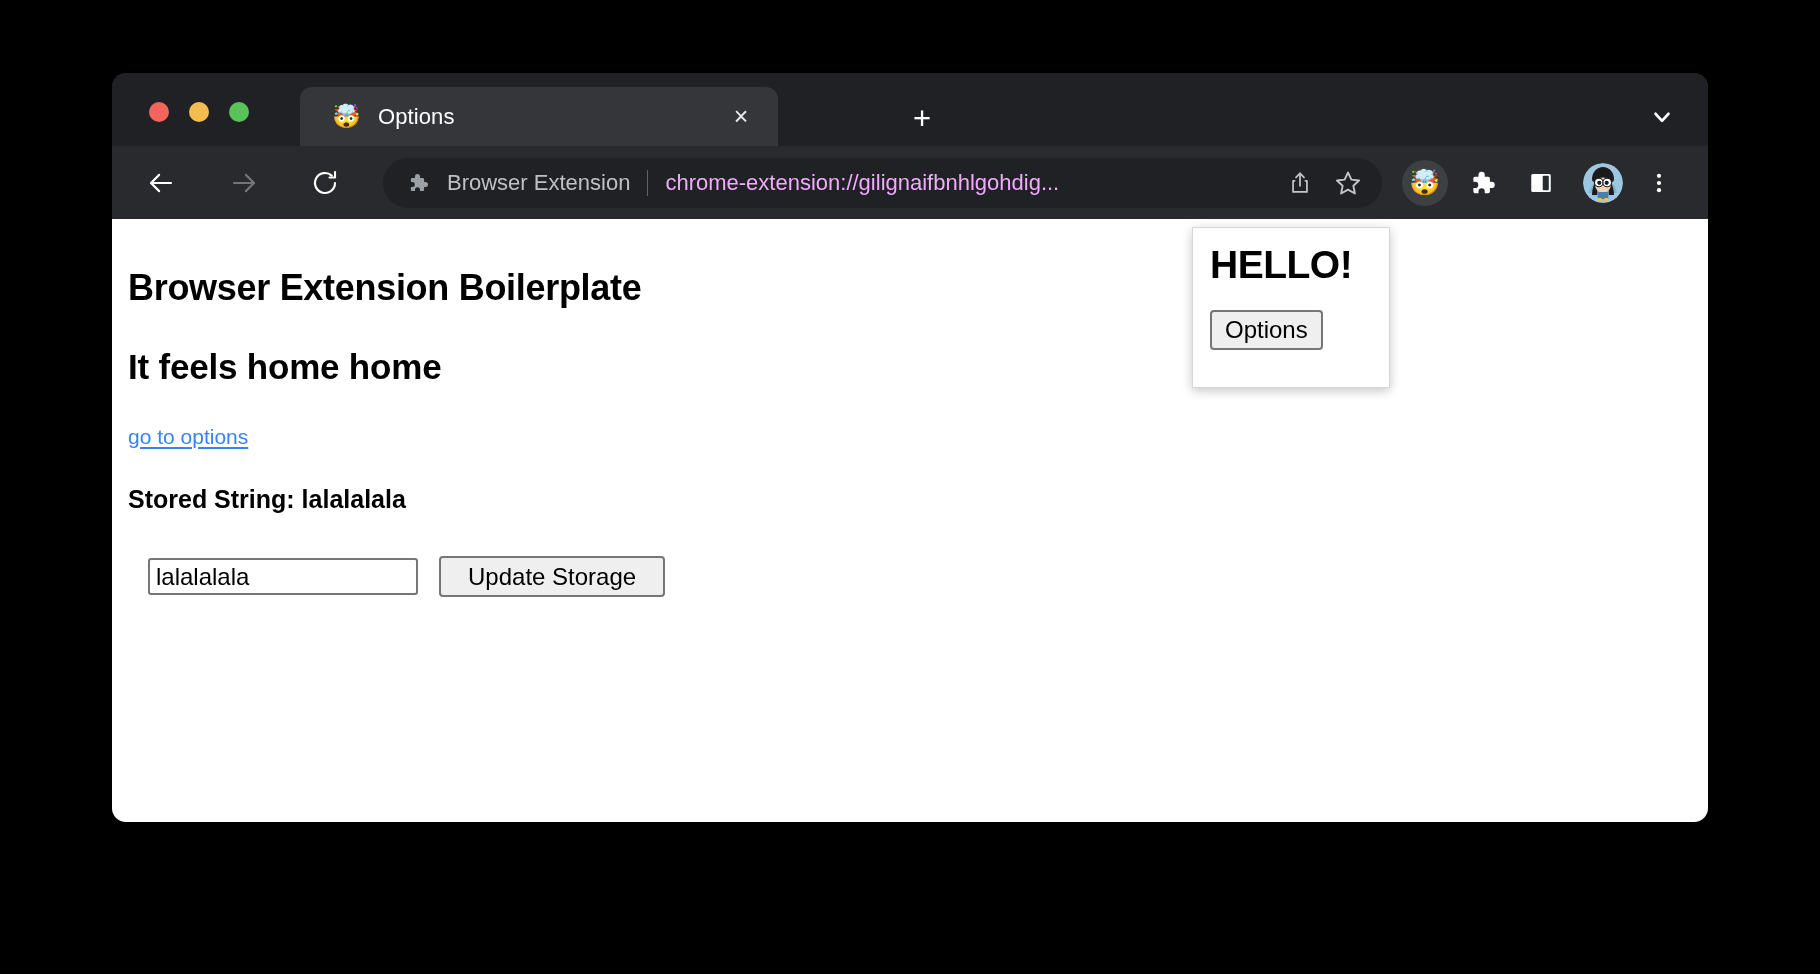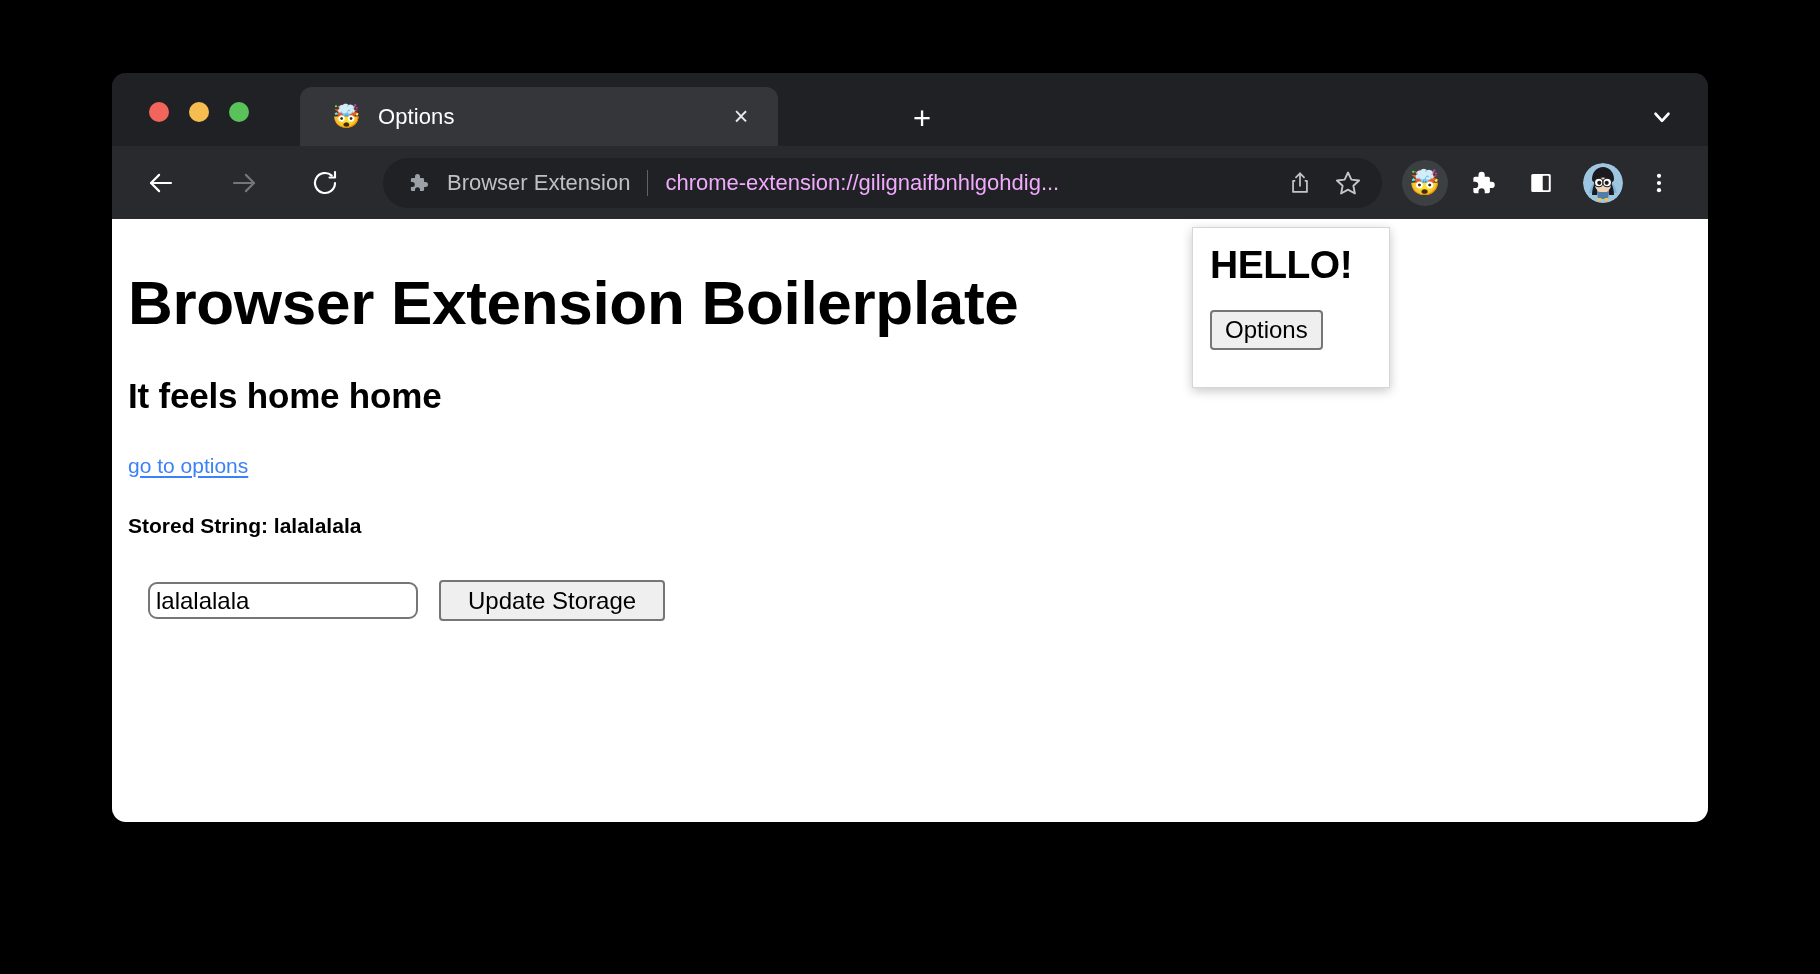--- a/index.html
+++ b/index.html
@@ -239,21 +239,21 @@
     position: relative;
     height: 603px;
     background: #ffffff;
     padding: 0 0 0 0;
   }
   .page-inner {
     padding: 20px 0 0 16px;
   }
   h1.page-h1 {
     margin: 28px 0 0 0;
-    font-size: 62px;
+    font-size: 36px;
     font-weight: bold;
     color: #000000;
     letter-spacing: -0.3px;
   }
   h2.page-h2 {
     margin: 38px 0 0 0;
     font-size: 35px;
     font-weight: bold;
     color: #000000;
     letter-spacing: -0.2px;
@@ -261,42 +261,42 @@
   .options-link {
     display: inline-block;
     margin-top: 38px;
     font-size: 21px;
     color: #3b82f6;
     text-decoration: underline;
     text-underline-offset: 3px;
   }
   h3.stored-string {
     margin: 36px 0 0 0;
-    font-size: 21px;
+    font-size: 25px;
     font-weight: bold;
     color: #000000;
   }
   .form-row {
     margin-top: 42px;
     margin-left: 20px;
     display: flex;
     align-items: center;
     gap: 21px;
   }
   .text-input {
     width: 270px;
     height: 37px;
     box-sizing: border-box;
     padding: 2px 6px;
     font-size: 24px;
     font-family: "Liberation Sans", sans-serif;
     color: #000000;
     background: #ffffff;
     border: 2px solid #767676;
-    border-radius: 9px;
+    border-radius: 3px;
     outline: none;
   }
   .update-btn {
     height: 41px;
     box-sizing: border-box;
     padding: 0 27px;
     font-size: 24px;
     font-family: "Liberation Sans", sans-serif;
     color: #000000;
     background: #efefef;

